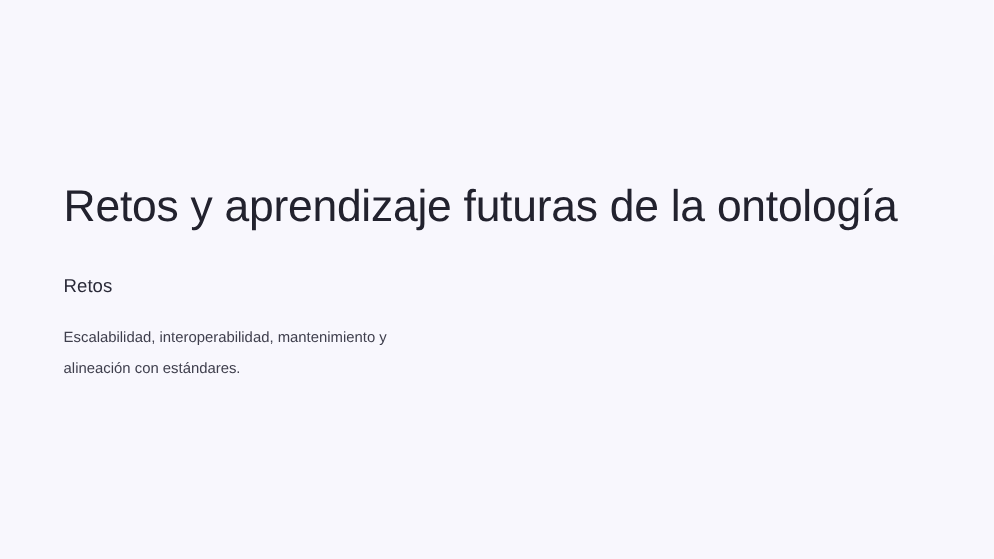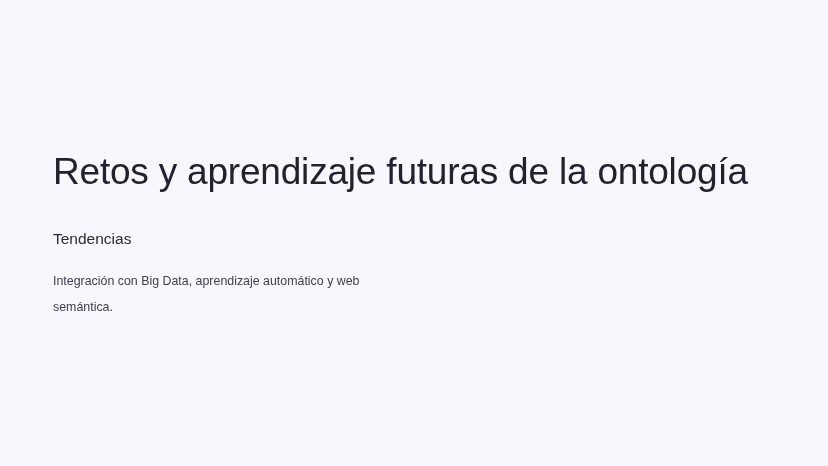--- a/index.html
+++ b/index.html
@@ -72,20 +72,20 @@
 </style>
 </head>
 <body>
 
 <div id="slide">
 
   <div id="slide-title">Retos y aprendizaje futuras de la ontología</div>
 
   <div id="columns">
 
+    <div class="column spacer-gap">
+      <div class="column-heading">Retos</div>
+      <div class="column-body">Escalabilidad, interoperabilidad, mantenimiento y alineación con estándares.</div>
+    </div>
 
-    <div class="column">
-      <div class="column-heading">Tendencias</div>
-      <div class="column-body">Integración con Big Data, aprendizaje automático y web semántica.</div>
-    </div>
 
   </div>
 </div>
 
 </body></html>

